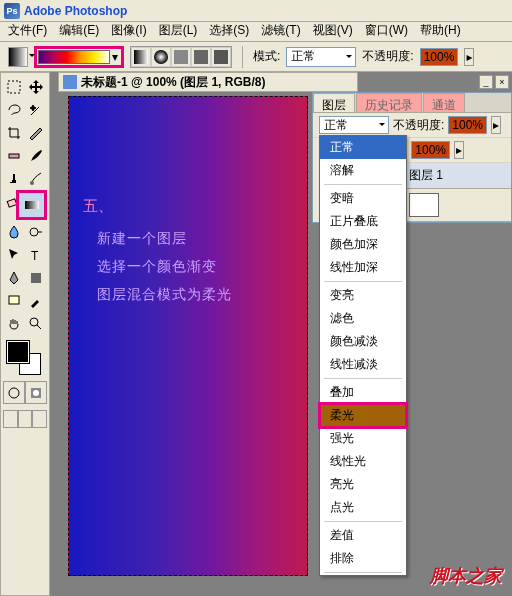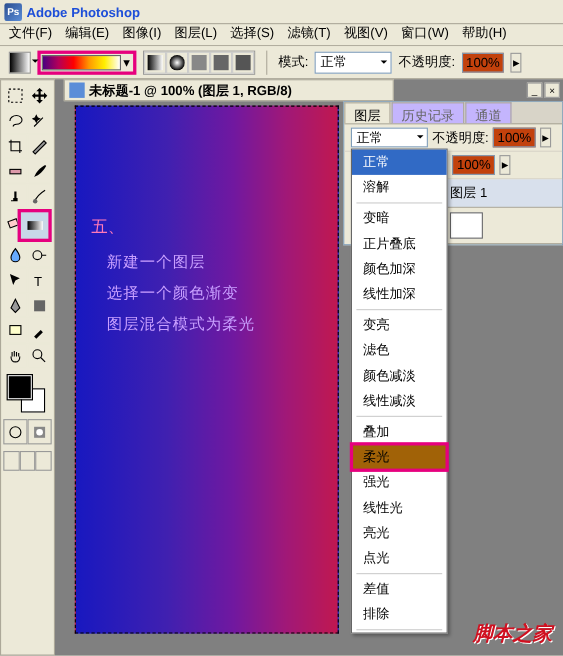--- a/index.html
+++ b/index.html
@@ -43,21 +43,21 @@
 .doc-icon{width:14px;height:14px;background:#5b8dd8}
 .doc-title{color:#000;font-weight:bold}
 .canvas{margin-top:4px;margin-left:0;width:240px;height:480px;border:1px dashed #000;background:linear-gradient(90deg,#1818c0 0%,#4020b0 35%,#7018a0 60%,#a01878 80%,#c01850 100%);position:relative;padding:100px 14px}
 .anno-num{color:#ff7ab8;font-size:15px;margin-bottom:14px}
 .anno-line{color:#c9a0ff;font-size:14px;margin:10px 0 10px 14px;letter-spacing:1px}
 .layers-panel{position:absolute;right:0;top:20px;width:200px;background:#ece9d8;border:1px solid #7f9db9}
 .panel-close{position:absolute;right:2px;top:-18px;display:flex;gap:2px}
 .pc-btn{width:14px;height:14px;border:1px solid #999;background:#ece9d8;font-size:9px;text-align:center;line-height:12px}
 .tabs{display:flex;height:20px;background:#d8d4c8;border-bottom:1px solid #aca899}
 .tab{padding:3px 8px;border:1px solid #aca899;border-bottom:none;background:#ece9d8;margin-right:1px}
-.tab.inactive{background:#c4b5fd;color:#666}
+.tab.inactive{background:#fca5a5;color:#666}
 .panel-row{display:flex;align-items:center;padding:3px 6px;gap:4px;border-bottom:1px solid #d8d4c8}
 .select-sm{border:1px solid #7f9db9;background:#fff;height:18px;padding:0 14px 0 4px;position:relative;min-width:70px;display:flex;align-items:center}
 .select-sm::after{content:"";position:absolute;right:3px;top:6px;border:3px solid transparent;border-top-color:#000}
 .dropdown{position:absolute;left:6px;top:42px;width:88px;background:#fff;border:1px solid #666;box-shadow:2px 2px 3px rgba(0,0,0,.3);z-index:10}
 .dd-item{padding:3px 10px;color:#000}
 .dd-item.sel{background:#316ac5;color:#fff}
 .dd-item.hl{outline:3px solid #e6007e;outline-offset:-1px;background:#a16207}
 .dd-sep{height:1px;background:#ccc;margin:2px 4px}
 .layer-row{display:flex;align-items:center;padding:4px 6px;gap:6px;background:#d8e0ec;border-bottom:1px solid #aca899;margin-left:90px}
 .layer-thumb{width:30px;height:24px;border:1px solid #666;background:linear-gradient(90deg,#2020c0,#c01850)}

